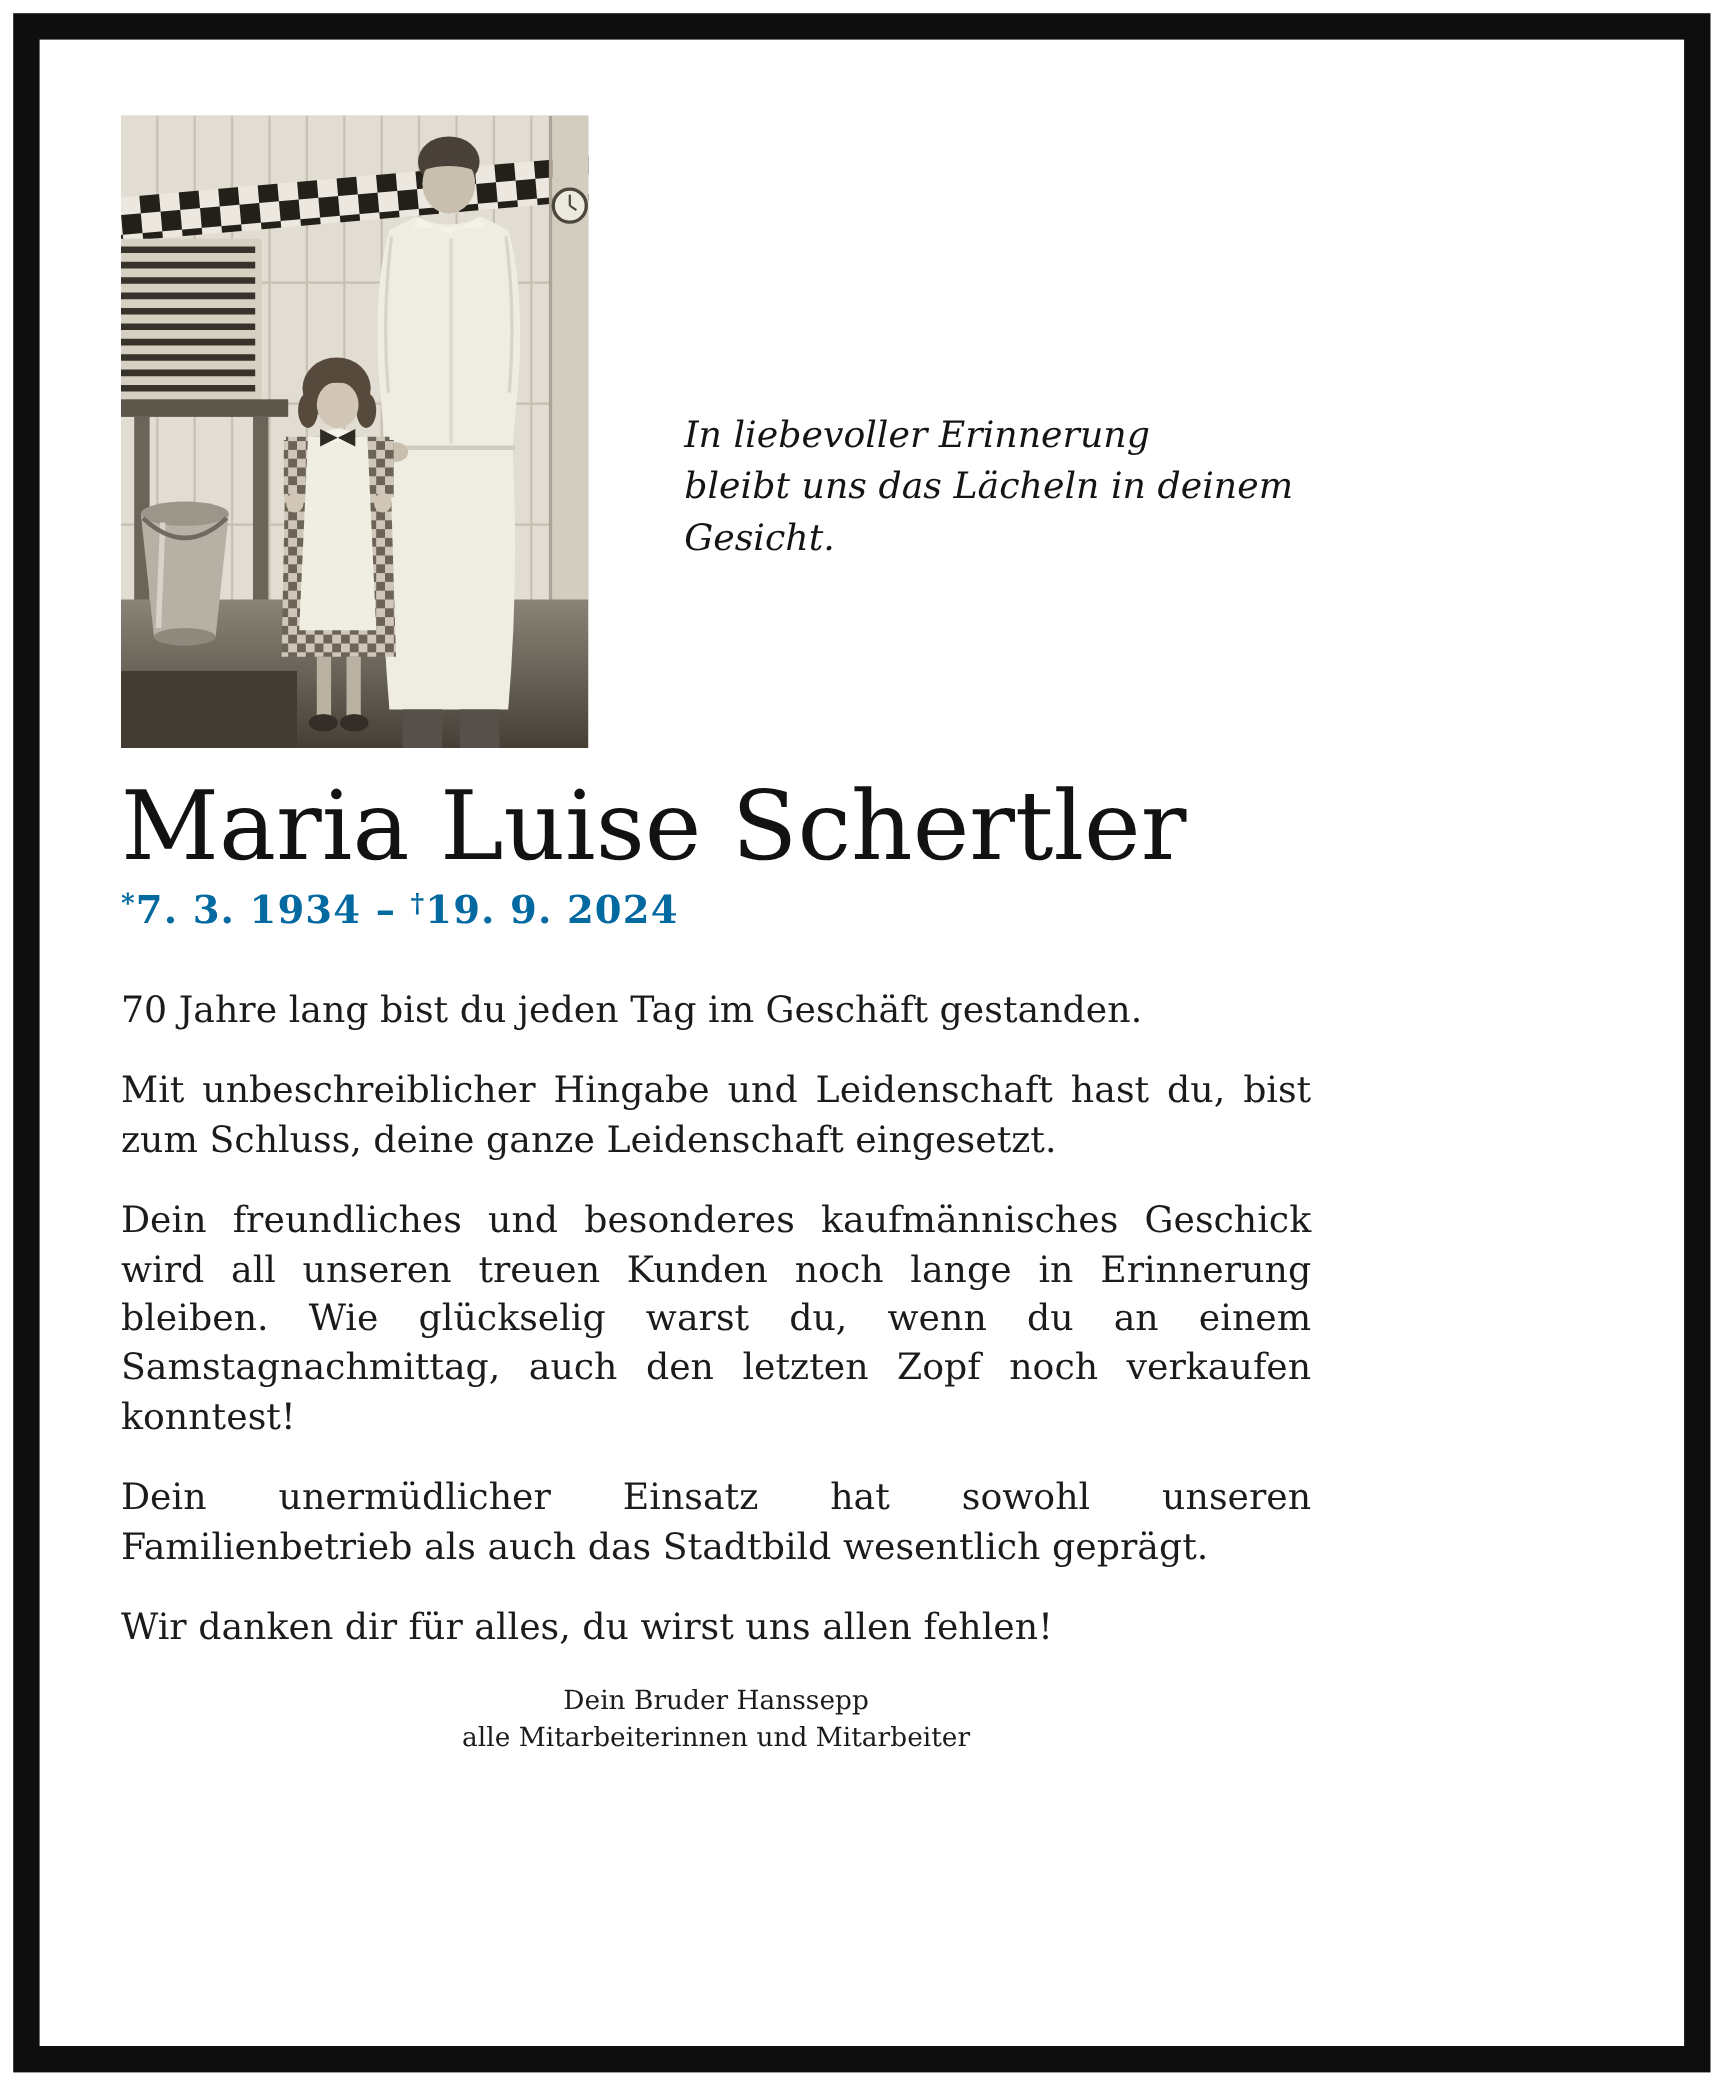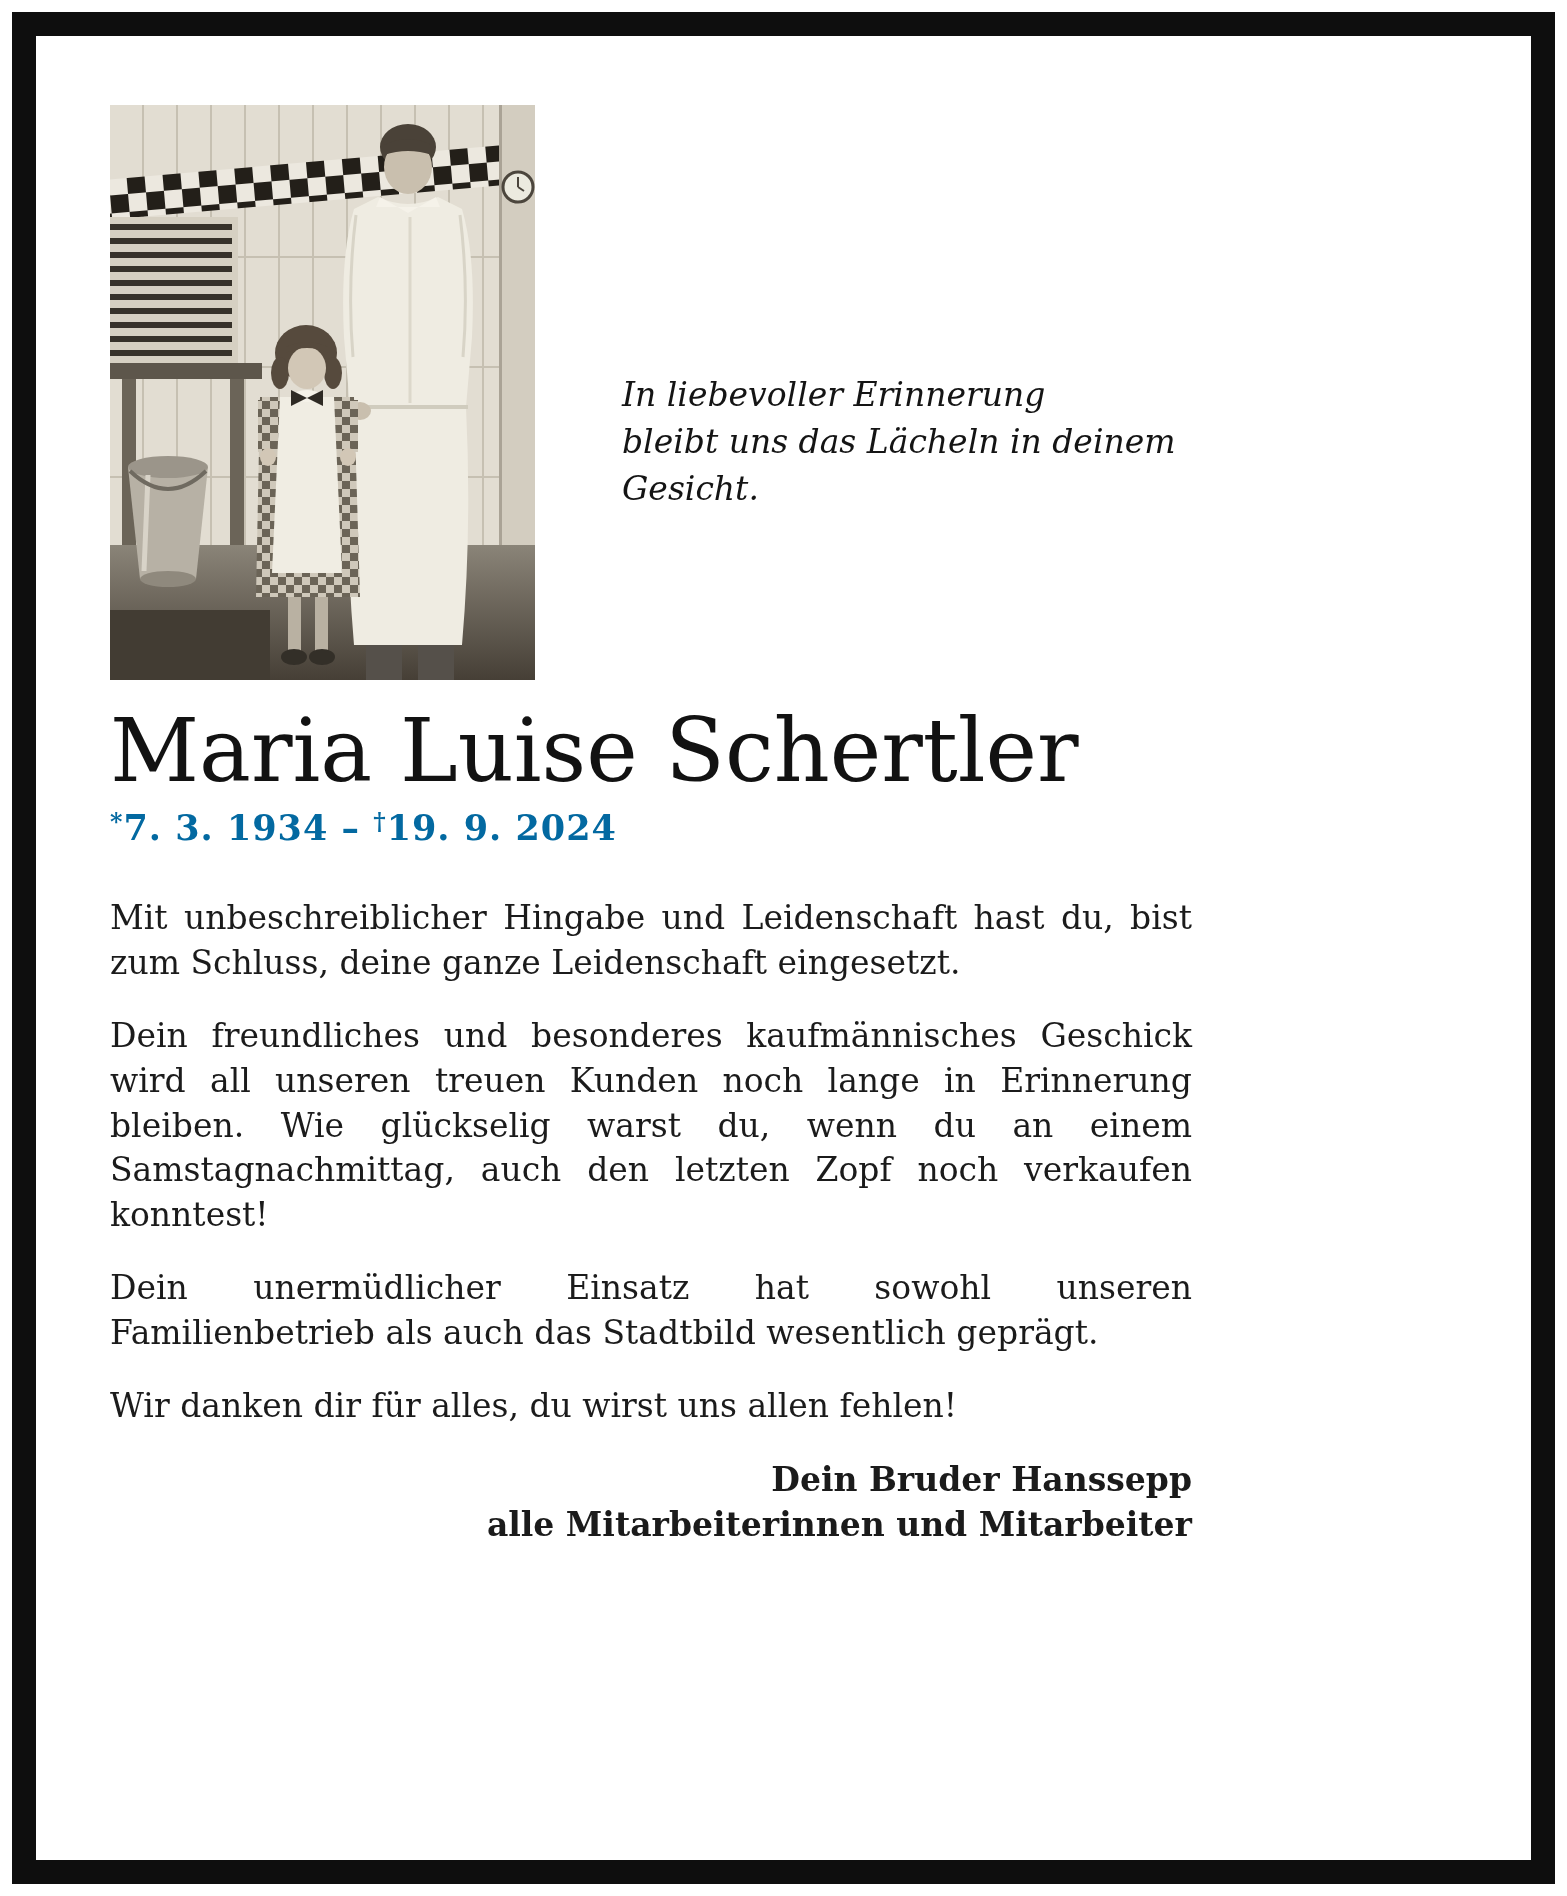--- a/index.html
+++ b/index.html
@@ -75,23 +75,23 @@
     width:1082px;
     font-size:33px;
     line-height:1.36;
   }
   .obituary-body p{
     margin:0 0 28px 0;
     text-align:justify;
   }
   .closing{
     margin-top:16px;
-    text-align:right;
-    font-weight:bold;
-    font-size:33px;
+    text-align:center;
+    font-weight:normal;
+    font-size:24px;
     line-height:1.38;
   }
 </style>
 </head>
 <body>
 
 <div class="sheet">
 
   <div class="frame"></div>
 
@@ -206,20 +206,21 @@
   <div class="headline">
     <h1 class="deceased-name">Maria Luise Schertler</h1>
     <div class="dates">
       <span class="sym">*</span><span>7. 3. 1934</span>
       <span>–</span>
       <span class="sym">†</span><span>19. 9. 2024</span>
     </div>
   </div>
 
   <div class="obituary-body">
+    <p>70 Jahre lang bist du jeden Tag im Geschäft gestanden.</p>
     <p>Mit unbeschreiblicher Hingabe und Leidenschaft hast du, bist zum Schluss, deine ganze Leidenschaft eingesetzt.</p>
     <p>Dein freundliches und besonderes kaufmännisches Geschick wird all unseren treuen Kunden noch lange in Erinnerung bleiben. Wie glückselig warst du, wenn du an einem Samstagnachmittag, auch den letzten Zopf noch verkaufen konntest!</p>
     <p>Dein unermüdlicher Einsatz hat sowohl unseren Familienbetrieb als auch das Stadtbild wesentlich geprägt.</p>
     <p>Wir danken dir für alles, du wirst uns allen fehlen!</p>
 
     <div class="closing">
       <div>Dein Bruder Hanssepp</div>
       <div>alle Mitarbeiterinnen und Mitarbeiter</div>
     </div>
   </div>

